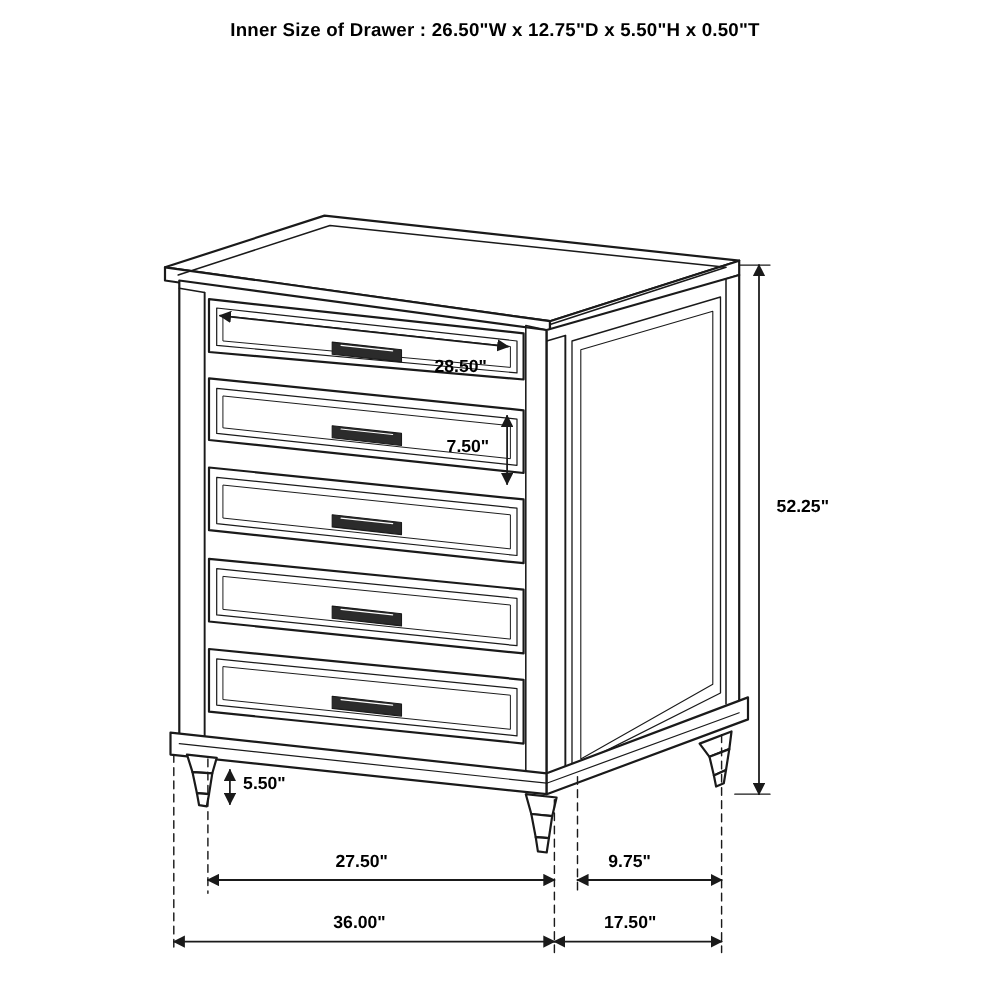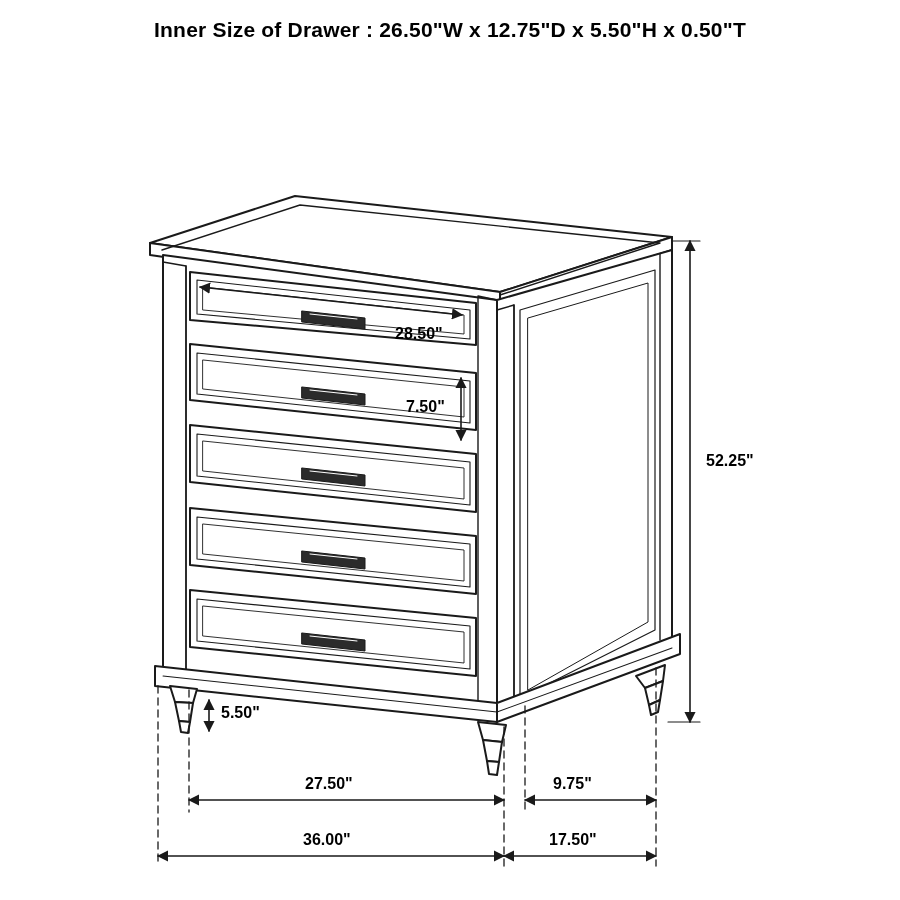--- a/index.html
+++ b/index.html
@@ -18,21 +18,21 @@
     position: relative;
     width: 900px;
     height: 900px;
   }
   .title {
     position: absolute;
     top: 18px;
     left: 0;
     width: 900px;
     text-align: center;
-    font-size: 21px;
+    font-size: 17px;
     font-weight: bold;
     color: #000;
     letter-spacing: 0.2px;
   }
   svg#drawing {
     position: absolute;
     top: 0;
     left: 0;
   }
   .dimlabel {

